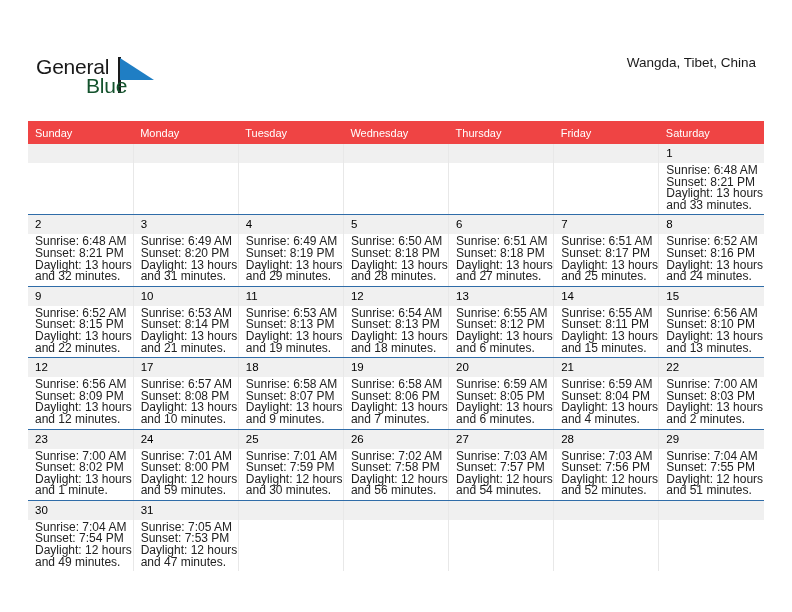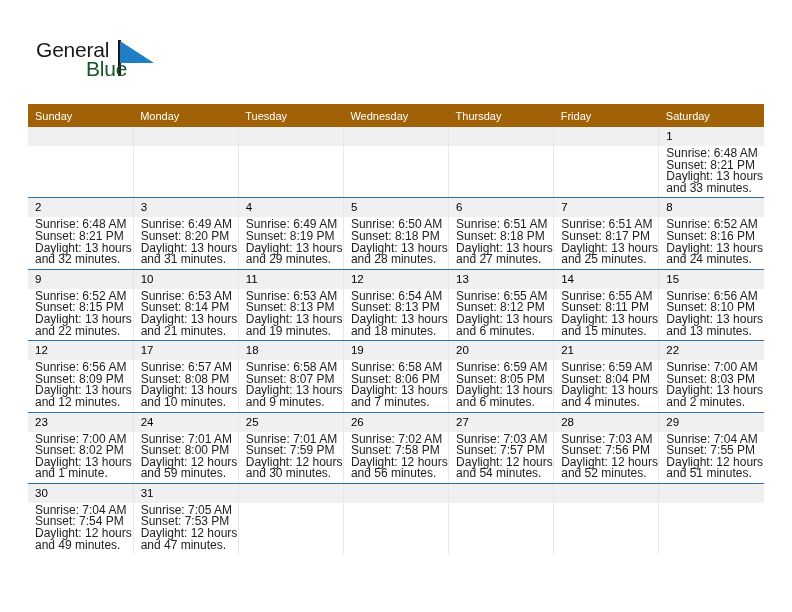--- a/index.html
+++ b/index.html
@@ -12,20 +12,21 @@
     height: 612px;
     font-family: "Liberation Sans", sans-serif;
     color: #000000;
     overflow: hidden;
   }
   .page {
     position: relative;
     width: 792px;
     height: 444px;
     box-sizing: border-box;
+    margin-top: 17px;
   }
 
   
   .header {
     position: absolute;
     left: 0;
     top: 0;
     width: 792px;
     height: 104px;
   }
@@ -95,21 +96,21 @@
   
   .calendar {
     position: absolute;
     left: 28px;
     top: 104px;
     width: 736px;
     border-collapse: collapse;
     table-layout: fixed;
   }
   .calendar th {
-    background: #a16207;
+    background: #ef4444;
     color: #ffffff;
     font-weight: normal;
     font-size: 11px;
     text-align: left;
     padding: 5px 0 5px 7px;
     height: 13px;
     font-family: "Liberation Sans", sans-serif;
   }
   .calendar td {
     vertical-align: top;
@@ -157,20 +158,21 @@
     <div class="logo">
       <span class="logo-general">General</span>
       <span class="logo-bar"></span>
       <svg class="logo-flag" viewBox="0 0 36 24">
         <polygon points="0,0 34,22 0,22" fill="#1f7ec4"></polygon>
       </svg>
       <span class="logo-blue">Blue</span>
     </div>
 
     <div class="title-block">
+      <p class="cal-subtitle">Wangda, Tibet, China</p>
     </div>
 
   </div>
 
   <table class="calendar">
     <thead>
       <tr id="weekday-row">
           <th>Sunday</th>
           <th>Monday</th>
           <th>Tuesday</th>

